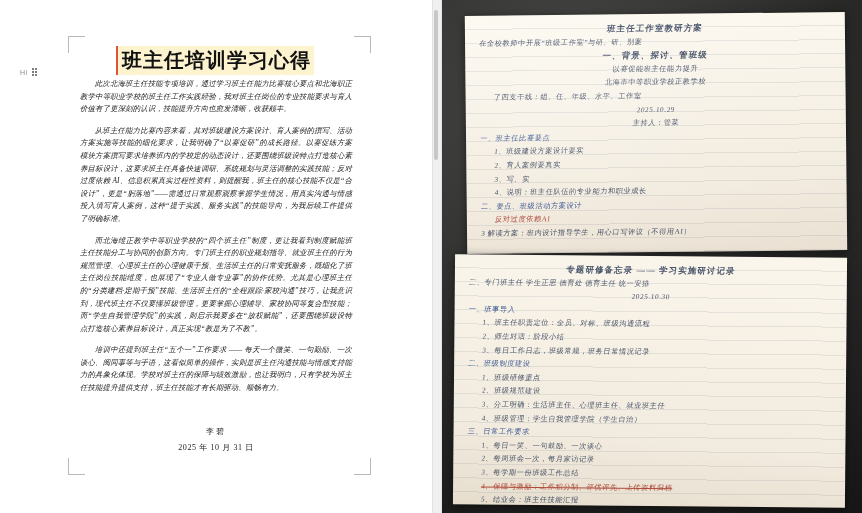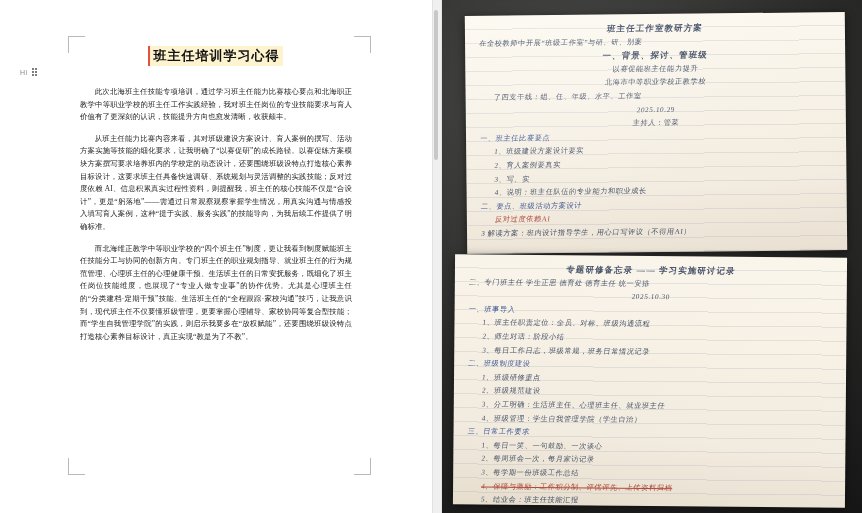--- a/index.html
+++ b/index.html
@@ -79,34 +79,35 @@
   .doc-title-wrap {
     position: absolute;
     left: 62px;
     top: 40px;
     width: 270px;
     text-align: center;
   }
   .doc-title {
     display: inline-block;
     font-family: "Liberation Serif", serif;
-    font-size: 13px;
+    font-size: 20px;
     font-weight: bold;
     color: #111111;
     letter-spacing: 1px;
     background: #fdf3cf;
     border-left: 2px solid #e2523a;
     padding: 1px 3px 1px 4px;
   }
 
   .doc-body {
     position: absolute;
     left: 62px;
-    top: 80px;
+    top: 72px;
     width: 272px;
+    font-style: italic;
   }
   .doc-body p {
     margin: 0 0 9px 0;
     font-family: "Liberation Serif", serif;
     font-size: 7.4px;
     line-height: 12.6px;
     color: #1b1b1b;
     text-align: justify;
     text-indent: 2em;
     letter-spacing: 0.15px;
@@ -244,22 +245,27 @@
       </div>
 
       <div class="doc-title-wrap">
         <span class="doc-title">班主任培训学习心得</span>
       </div>
 
       <div class="doc-body">
         <p>此次北海班主任技能专项培训，通过学习班主任能力比赛核心要点和北海职正教学中等职业学校的班主任工作实践经验，我对班主任岗位的专业技能要求与育人价值有了更深刻的认识，技能提升方向也愈发清晰，收获颇丰。</p>
         <p>从班主任能力比赛内容来看，其对班级建设方案设计、育人案例的撰写、活动方案实施等技能的细化要求，让我明确了“以赛促研”的成长路径。以赛促练方案模块方案撰写要求培养班内的学校定的动态设计，还要围绕班级设特点打造核心素养目标设计，这要求班主任具备快速调研、系统规划与灵活调整的实践技能；反对过度依赖 AI、信息积累真实过程性资料，则提醒我，班主任的核心技能不仅是“合设计”，更是“躬落地”——需通过日常观察观察掌握学生情况，用真实沟通与情感投入填写育人案例，这种“提于实践、服务实践”的技能导向，为我后续工作提供了明确标准。</p>
         <p>而北海维正教学中等职业学校的“四个班主任”制度，更让我看到制度赋能班主任技能分工与协同的创新方向。专门班主任的职业规划指导、就业班主任的行为规范管理、心理班主任的心理健康干预、生活班主任的日常安抚服务，既细化了班主任岗位技能维度，也展现了“专业人做专业事”的协作优势。尤其是心理班主任的“分类建档·定期干预”技能、生活班主任的“全程跟踪·家校沟通”技巧，让我意识到，现代班主任不仅要懂班级管理，更要掌握心理辅导、家校协同等复合型技能；而“学生自我管理学院”的实践，则启示我要多在“放权赋能”，还要围绕班级设特点打造核心素养目标设计，真正实现“教是为了不教”。</p>
-      </div>
-
+        <p>培训中还提到班主任“五个一”工作要求 —— 每天一个微笑、一句勤励、一次谈心、阅同事等与手语，这看似简单的操作，实则是班主任沟通技能与情感支持能力的具象化体现。学校对班主任的保障与绩效激励，也让我明白，只有学校为班主任技能提升提供支持，班主任技能才有长期驱动、顺畅有力。</p>
+      </div>
+
+      <div class="sig">
+        <div class="name">李碧</div>
+        <div class="date">2025 年 10 月 31 日</div>
+      </div>
     </div>
   </div>
 
   <div class="divider">
     <div class="thumb"></div>
   </div>
 
   <div class="photo-pane">
     <div class="photo-bg"></div>
 

